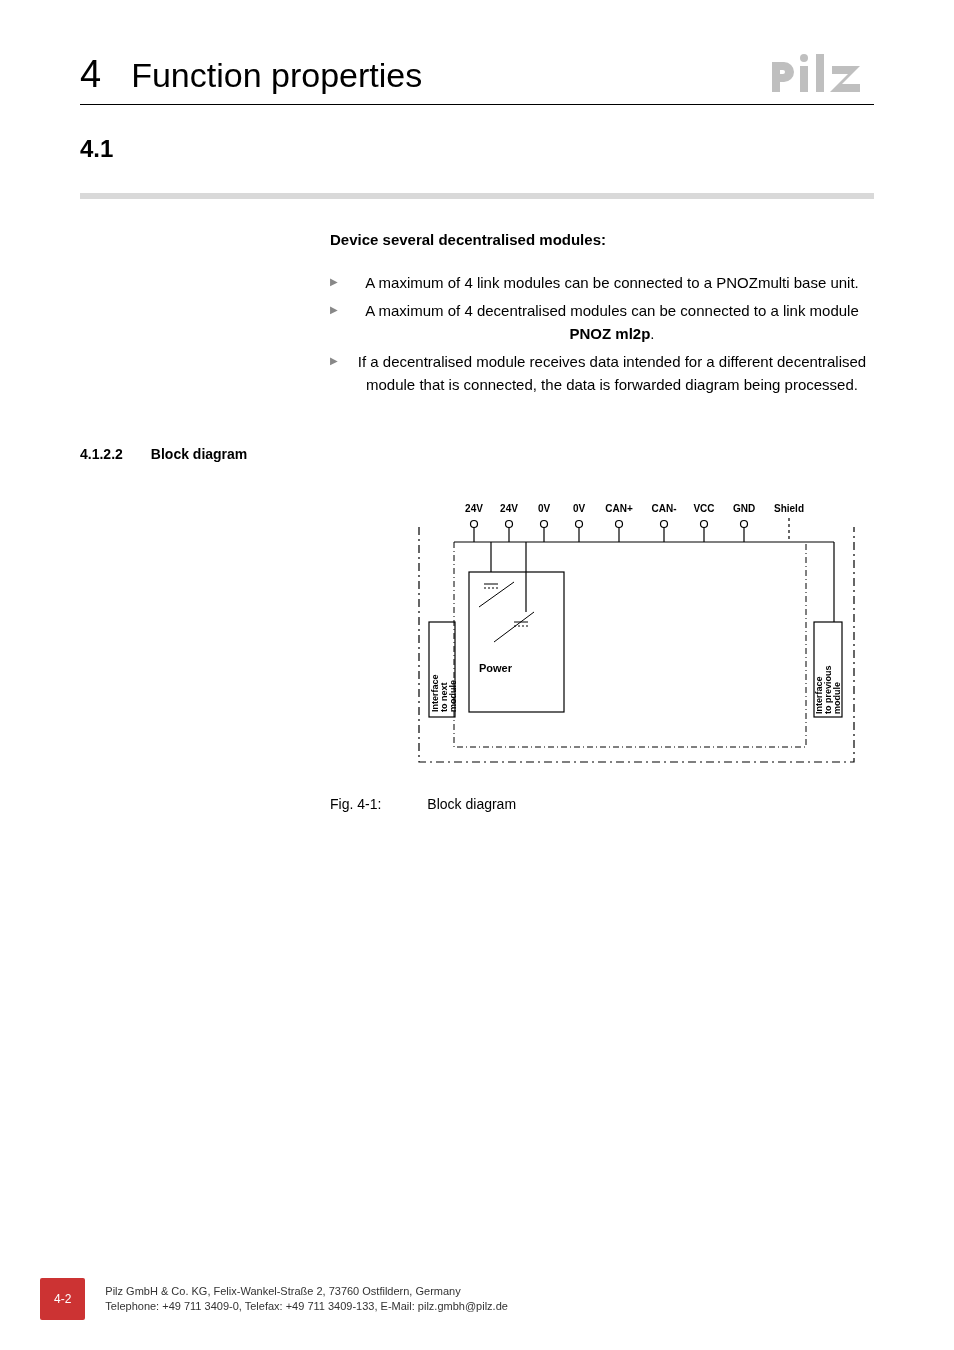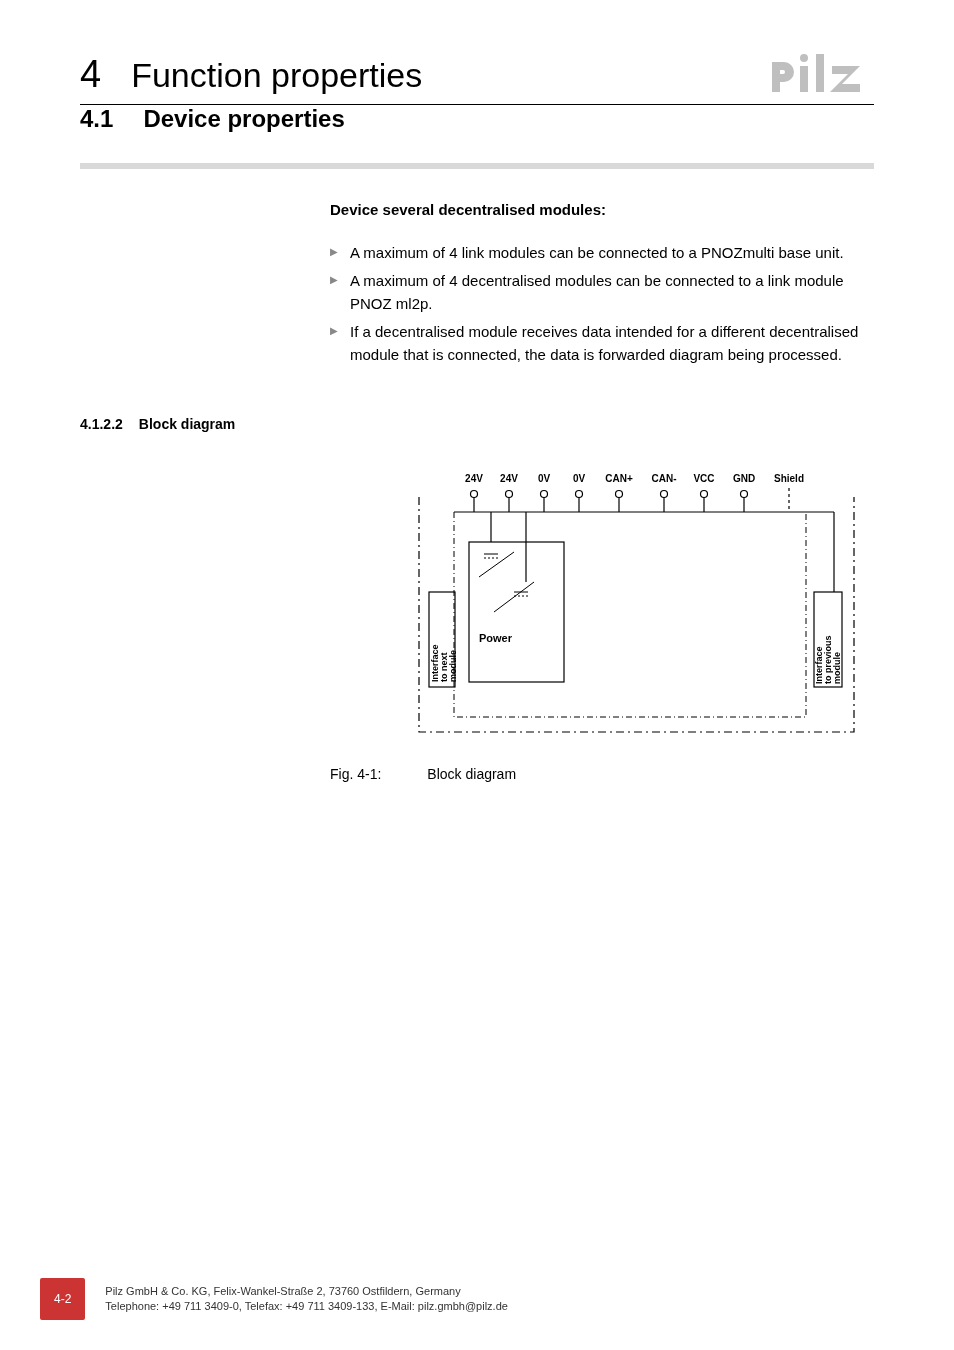--- a/index.html
+++ b/index.html
@@ -39,20 +39,21 @@
   .logo {
     display: flex;
     align-items: center;
     gap: 2px;
     padding-bottom: 2px;
   }
   .section-row {
     display: flex;
     align-items: baseline;
     gap: 30px;
+    margin-top: 30px;
     padding-bottom: 20px;
   }
   .section-num {
     font-size: 24px;
     font-weight: bold;
   }
   .section-title {
     font-size: 24px;
     font-weight: bold;
   }
@@ -71,34 +72,35 @@
     font-weight: bold;
     margin-bottom: 20px;
   }
   .bullet-list {
     list-style: none;
   }
   .bullet-list li {
     position: relative;
     padding-left: 20px;
     margin-bottom: 6px;
+    text-align: center;
   }
   .bullet-list li::before {
     content: "▶";
     position: absolute;
     left: 0;
     top: 2px;
     font-size: 10px;
     color: #888;
   }
-  .bold { font-weight: normal; }
+  .bold { font-weight: bold; }
   .subsection-row {
     display: flex;
     align-items: flex-end;
-    gap: 16px;
+    gap: 28px;
     margin-top: 50px;
     font-size: 14px;
     font-weight: bold;
   }
   .diagram-wrap {
     margin-left: 250px;
     margin-top: 30px;
     text-align: right;
   }
   .fig-caption {
@@ -148,21 +150,20 @@
           <rect x="36" y="16" width="8" height="26"></rect>
           <rect x="52" y="4" width="8" height="38"></rect>
           <path d="M68 16 h28 l-18 18 h18 v8 h-30 l18-18 h-16 z"></path>
         </g>
       </svg>
     </div>
   </div>
 
   <div class="section-row">
     <span class="section-num">4.1</span>
-    <span class="section-title">Device properties</span>
   </div>
 
   <div class="grey-bar"></div>
 
   <div class="content">
     <div class="content-heading">Device several decentralised modules:</div>
     <ul class="bullet-list">
       <li>
         <span>A maximum of 4 link modules can be connected to a PNOZmulti base unit.</span>
       </li>

